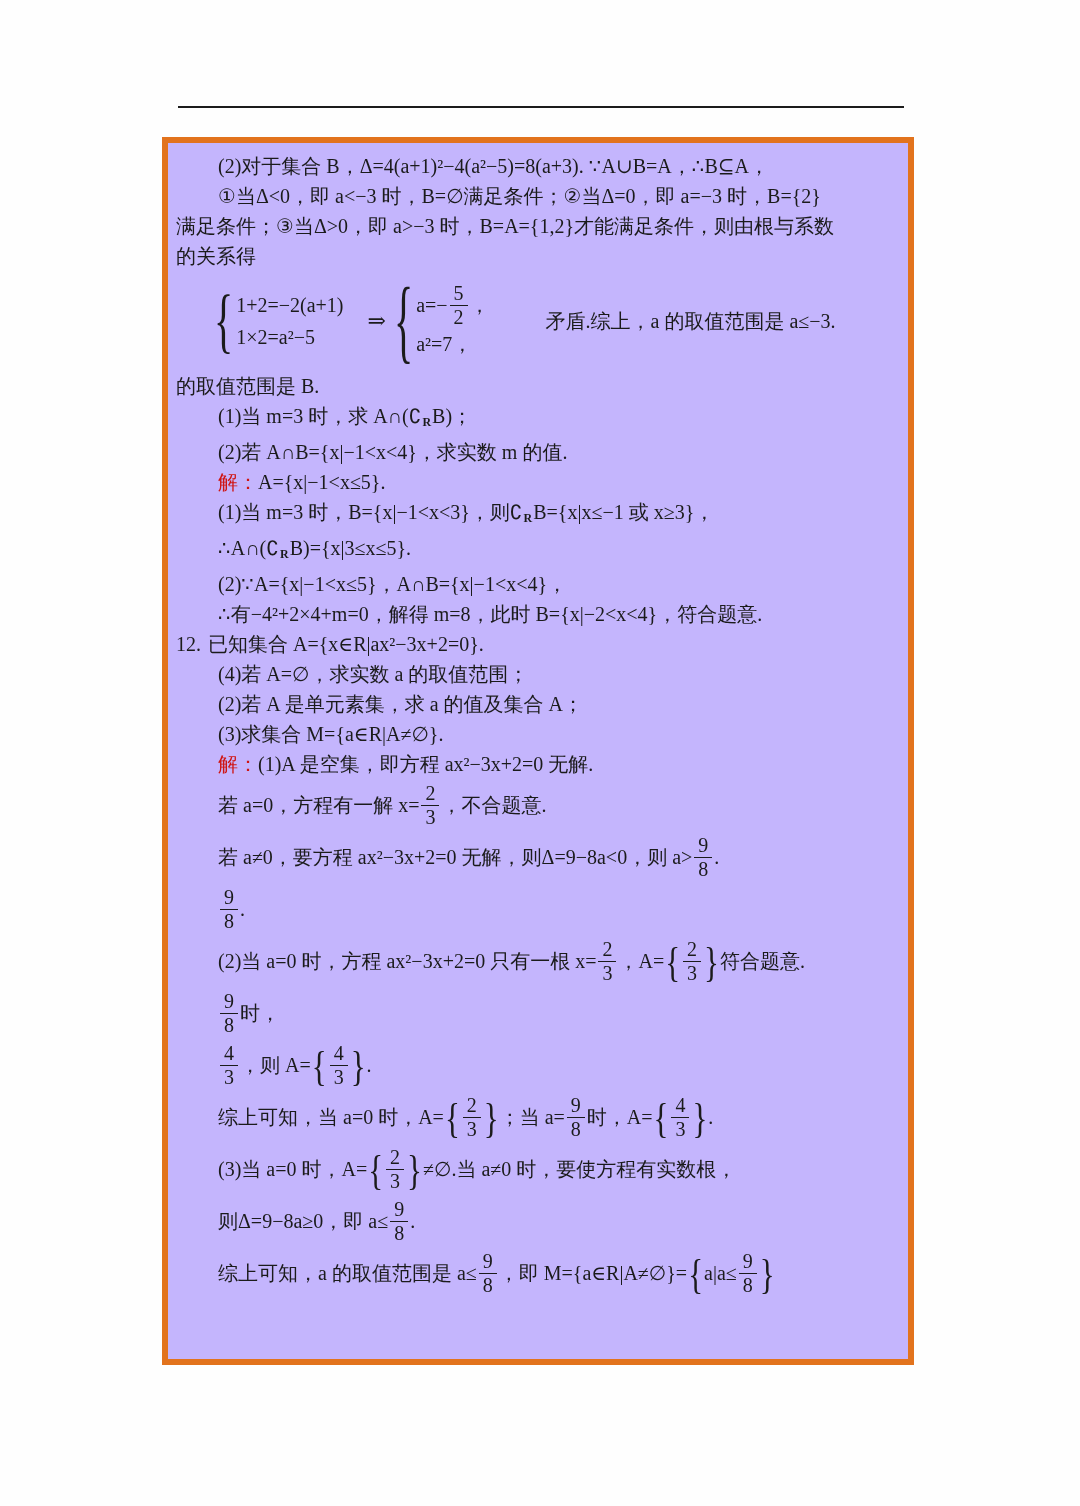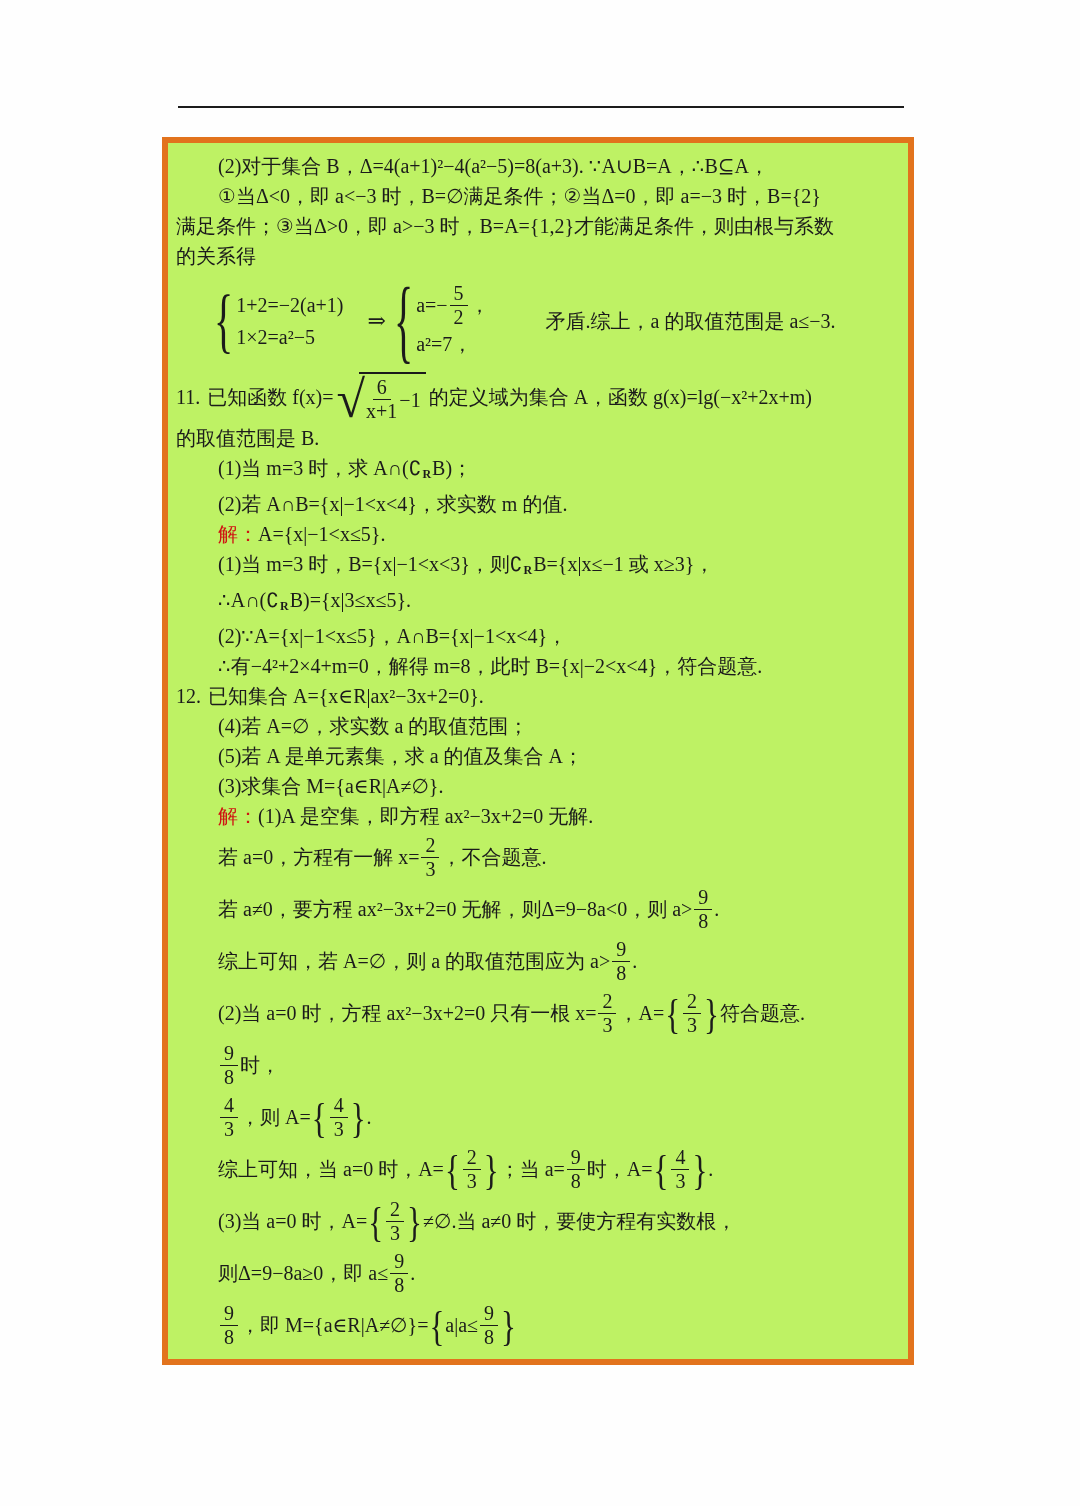--- a/index.html
+++ b/index.html
@@ -4,21 +4,21 @@
 <style>
   html,body{margin:0;padding:0;}
   body{
     width:1080px;height:1506px;position:relative;background:#fefefe;
     font-family:"Liberation Serif","DejaVu Serif","DejaVu Sans",serif;
     color:#1b1b1b;
   }
   .toprule{position:absolute;left:178px;top:106px;width:726px;height:2px;background:#1c1c1c;}
   .page-box{
     position:absolute;left:162px;top:137px;width:752px;height:1228px;
-    border:6px solid #e2731d;box-sizing:border-box;background:#bef264;
+    border:6px solid #e2731d;box-sizing:border-box;background:#c4b5fd;
     padding:8px 12px 0 8px;overflow:hidden;
   }
   .ln{margin:0;line-height:30px;font-size:20px;white-space:nowrap;}
   .ind{padding-left:42px;}
   .fx{display:flex;align-items:center;min-height:52px;}
   .red{color:#cf1412;}
   .mr6{margin-right:7px;}
   
   .frac{display:inline-flex;flex-direction:column;align-items:center;line-height:1.05;margin:0 2px;vertical-align:middle;}
   .frac .fn{display:block;padding:0 4px 1px;border-bottom:1.6px solid #1b1b1b;}
@@ -68,47 +68,32 @@
             <span class="fn">5</span>
             <span class="fd">2</span>
           </span>
         <span>，</span>
       </span>
       <span class="eq">a²=7，</span>
     </div>
     <span class="sys-tail">矛盾.综上，a 的取值范围是 a≤−3.</span>
   </div>
 
-  <div class="ln fx">
-    <span class="mr6">11.</span>
-    <span>已知函数 f(x)=</span>
-    <span class="rad">
-      <span class="radsign">√</span>
-      <span class="radicand">
-        <span class="frac">
-            <span class="fn">6</span>
-            <span class="fd">x+1</span>
-          </span>
-        <span>−1</span>
-      </span>
-    </span>
-    <span>的定义域为集合 A，函数 g(x)=lg(−x²+2x+m)</span>
-  </div>
   <p class="ln"><span>的取值范围是 B.</span></p>
   <p class="ln ind"><span>(1)当 m=3 时，求 A∩(∁</span><sub class="subr">R</sub><span>B)；</span></p>
   <p class="ln ind"><span>(2)若 A∩B={x|−1&lt;x&lt;4}，求实数 m 的值.</span></p>
   <p class="ln ind"><span class="red">解：</span><span>A={x|−1&lt;x≤5}.</span></p>
   <p class="ln ind"><span>(1)当 m=3 时，B={x|−1&lt;x&lt;3}，则∁</span><sub class="subr">R</sub><span>B={x|x≤−1 或 x≥3}，</span></p>
   <p class="ln ind"><span>∴A∩(∁</span><sub class="subr">R</sub><span>B)={x|3≤x≤5}.</span></p>
   <p class="ln ind"><span>(2)∵A={x|−1&lt;x≤5}，A∩B={x|−1&lt;x&lt;4}，</span></p>
   <p class="ln ind"><span>∴有−4²+2×4+m=0，解得 m=8，此时 B={x|−2&lt;x&lt;4}，符合题意.</span></p>
 
   <p class="ln"><span class="mr6">12.</span><span>已知集合 A={x∈R|ax²−3x+2=0}.</span></p>
   <p class="ln ind"><span>(4)若 A=∅，求实数 a 的取值范围；</span></p>
-  <p class="ln ind"><span>(5)若 A 是单元素集，求 a 的值及集合 A；</span></p>
+  <p class="ln ind"><span>(2)若 A 是单元素集，求 a 的值及集合 A；</span></p>
   <p class="ln ind"><span>(3)求集合 M={a∈R|A≠∅}.</span></p>
   <p class="ln ind"><span class="red">解：</span><span>(1)A 是空集，即方程 ax²−3x+2=0 无解.</span></p>
 
   <div class="ln fx ind">
     <span>若 a=0，方程有一解 x=</span>
     <span class="frac">
         <span class="fn">2</span>
         <span class="fd">3</span>
       </span>
     <span>，不合题意.</span>
@@ -117,21 +102,20 @@
   <div class="ln fx ind">
     <span>若 a≠0，要方程 ax²−3x+2=0 无解，则Δ=9−8a&lt;0，则 a&gt;</span>
     <span class="frac">
         <span class="fn">9</span>
         <span class="fd">8</span>
       </span>
     <span>.</span>
   </div>
 
   <div class="ln fx ind">
-    <span>综上可知，若 A=∅，则 a 的取值范围应为 a&gt;</span>
     <span class="frac">
         <span class="fn">9</span>
         <span class="fd">8</span>
       </span>
     <span>.</span>
   </div>
 
   <div class="ln fx ind">
     <span>(2)当 a=0 时，方程 ax²−3x+2=0 只有一根 x=</span>
     <span class="frac">
@@ -208,20 +192,21 @@
   <div class="ln fx ind">
     <span>则Δ=9−8a≥0，即 a≤</span>
     <span class="frac">
         <span class="fn">9</span>
         <span class="fd">8</span>
       </span>
     <span>.</span>
   </div>
 
   <div class="ln fx ind">
+    <span>综上可知，a 的取值范围是 a≤</span>
     <span class="frac">
         <span class="fn">9</span>
         <span class="fd">8</span>
       </span>
     <span>，即 M={a∈R|A≠∅}=</span>
     <span class="sb">{</span>
     <span>a|a≤</span>
     <span class="frac">
         <span class="fn">9</span>
         <span class="fd">8</span>

